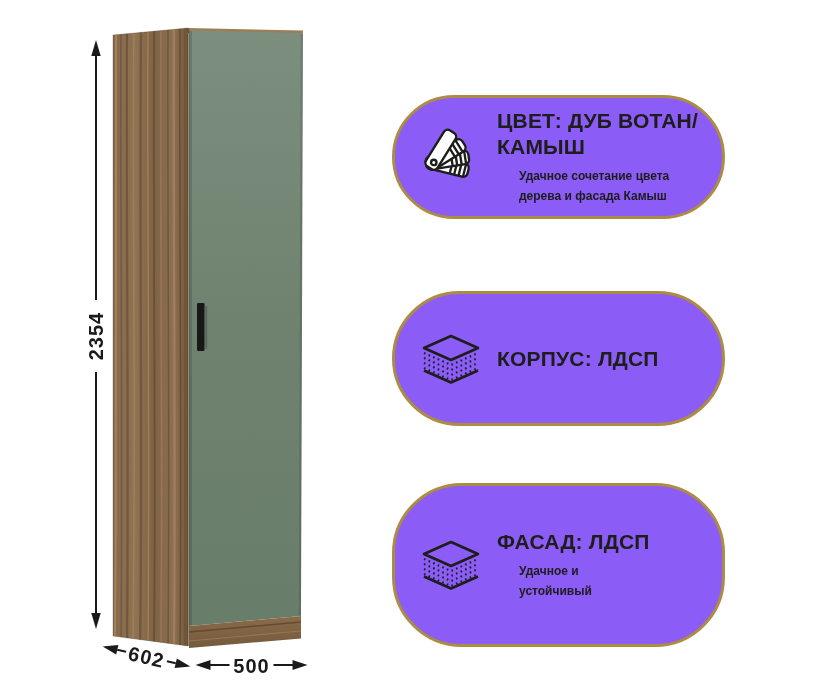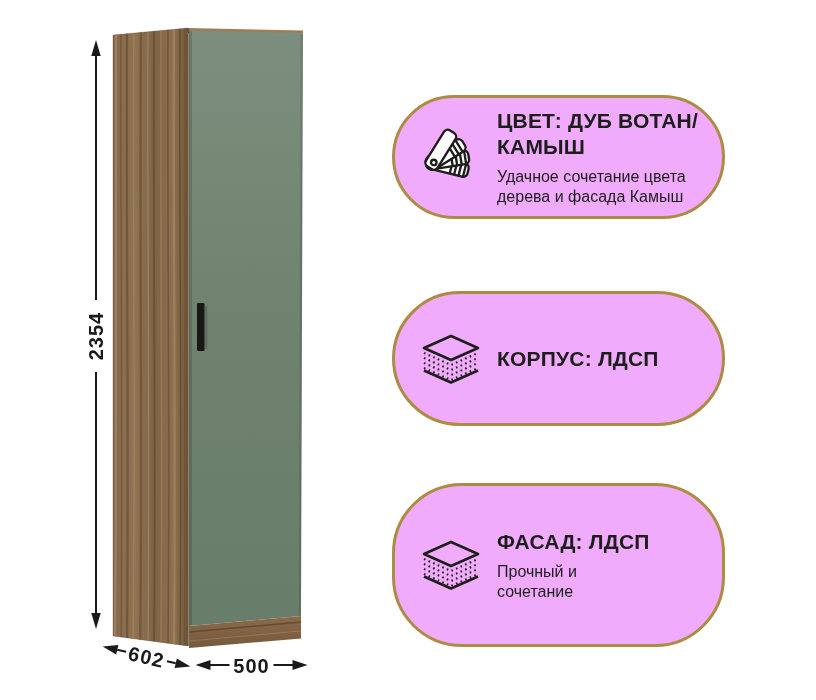--- a/index.html
+++ b/index.html
@@ -19,21 +19,21 @@
     fill:#1a1a1a;
     letter-spacing:1px;
   }
   .badge{
     position:absolute;
     left:392px;
     width:333px;
     box-sizing:border-box;
     border:3px solid #ac8c42;
     border-radius:70px;
-    background:#f0abfc;
+    background:#8b5cf6;
     display:flex;
     align-items:center;
     padding-left:27px;
   }
   .badge-1{top:95px;height:124px;}
   .badge-2{top:291px;height:135px;}
   .badge-3{top:483px;height:164px;}
   .badge-icon{
     width:58px;
     flex:0 0 58px;
@@ -45,24 +45,25 @@
   .badge-title{
     font-weight:700;
     font-size:21px;
     line-height:26px;
     letter-spacing:.2px;
     color:#1d1d1b;
     max-width:225px;
   }
   .badge-subtitle{
     margin-top:7px;
-    font-weight:400;
-    font-size:16px;
+    font-weight:700;
+    font-size:12px;
     line-height:19.5px;
     color:#1d1d1b;
+    margin-left:22px;
   }
   .badge-1 .badge-subtitle{max-width:221px;}
   .badge-2 .badge-subtitle{max-width:172px;}
   .badge-3 .badge-subtitle{max-width:122px;}
   .icon-stroke{stroke:#1d1d1b;fill:none;stroke-linejoin:round;}
 </style>
 </head>
 <body>
 
 <div class="stage">
@@ -225,17 +226,17 @@
           <path d="M2 19 L29 31 L56 19" stroke-width="2.1" stroke-dasharray="1.6 3.4"></path>
           <path d="M2 24 L29 36 L56 24" stroke-width="2.1" stroke-dasharray="1.6 3.4"></path>
           <path d="M2 29 L29 41 L56 29" stroke-width="2.1" stroke-dasharray="1.6 3.4"></path>
           <path d="M2 34 L29 46 L56 34" stroke-width="2.1" stroke-dasharray="1.6 3.4"></path>
           <path d="M2 36.5 L29 48.5 L56 36.5" stroke-width="2.6"></path>
         </g>
       </svg>
     </div>
     <div class="badge-body">
       <div class="badge-title">ФАСАД: ЛДСП</div>
-      <div class="badge-subtitle">Прочный и сочетание</div>
+      <div class="badge-subtitle">Удачное и устойчивый</div>
     </div>
   </div>
 
 </div>
 
 </body></html>

